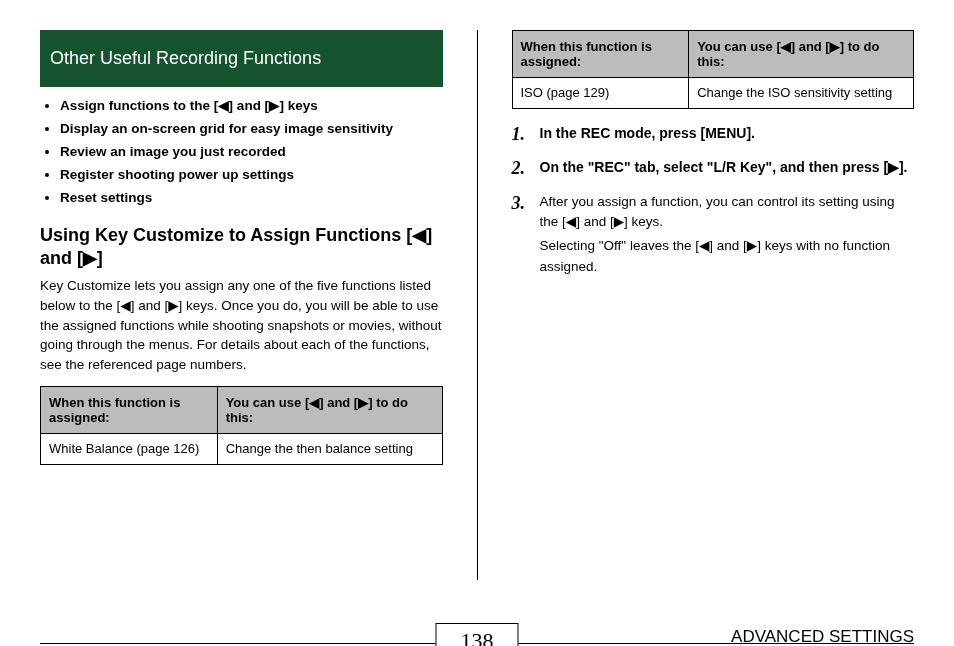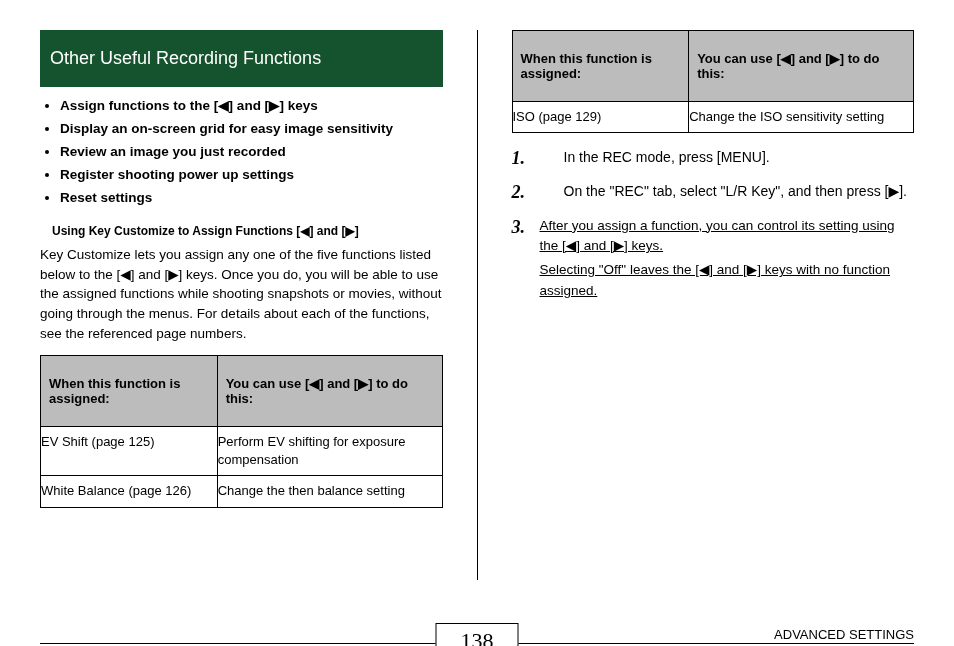--- a/index.html
+++ b/index.html
@@ -44,40 +44,40 @@
   }
   ul.bullets {
     list-style: disc;
     margin: 8px 0 14px 0;
     padding-left: 20px;
     font-size: 13.5px;
     line-height: 1.7;
     font-weight: bold;
   }
   h2.sub {
-    font-size: 12px;
-    font-weight: bold;
-    margin: 10px 0 6px 12px;
+    font-size: 18px;
+    font-weight: bold;
+    margin: 10px 0 6px 0;
     line-height: 1.3;
   }
   table.fn {
     border-collapse: collapse;
     width: 100%;
     font-size: 13px;
     margin-top: 12px;
   }
   table.fn th {
     background: #bcbcbc;
     text-align: left;
     font-weight: bold;
-    padding: 20px 8px;
+    padding: 8px 8px;
     border: 1px solid #000;
   }
   table.fn td {
-    padding: 6px 0;
+    padding: 6px 8px;
     border: 1px solid #000;
     vertical-align: top;
     line-height: 1.4;
   }
   table.fn th:first-child, table.fn td:first-child { width: 44%; }
 
   ol.steps {
     list-style: none;
     counter-reset: step;
     padding: 0;
@@ -94,47 +94,46 @@
   ol.steps > li::before {
     content: counter(step) ".";
     position: absolute;
     left: 0;
     top: -2px;
     font-size: 18px;
     font-weight: bold;
     font-style: italic;
     font-family: "Times New Roman", serif;
   }
-  .step-head { font-weight: normal; margin-left: 24px; }
+  .step-head { font-weight: bold; }
   .step-body {
     display: block;
     font-weight: normal;
     font-size: 13.5px;
     margin-top: 4px;
     line-height: 1.5;
-    text-decoration: underline;
   }
 
   .footer {
     position: absolute;
     left: 40px;
     right: 40px;
     bottom: 22px;
   }
   .footer-line {
     border-top: 1px solid #000;
     height: 0;
     position: relative;
     top: 20px;
   }
   .footer-section {
     position: absolute;
     right: 0;
     top: 4px;
-    font-size: 13px;
+    font-size: 17px;
   }
   .page-no-box {
     position: absolute;
     left: 50%;
     transform: translateX(-50%);
     top: 0;
     border: 1px solid #000;
     padding: 4px 24px;
     font-family: "Times New Roman", serif;
     font-size: 22px;
@@ -158,24 +157,20 @@
         <li>Reset settings</li>
       </ul>
       <h2 class="sub">Using Key Customize to Assign Functions [◀] and [▶]</h2>
       <div class="body-text">Key Customize lets you assign any one of the five functions listed below to the [◀] and [▶] keys. Once you do, you will be able to use the assigned functions while shooting snapshots or movies, without going through the menus. For details about each of the functions, see the referenced page numbers.</div>
 
       <table class="fn">
         <tbody>
             <tr>
           <th>When this function is assigned:</th>
           <th>You can use [◀] and [▶] to do this:</th>
-        </tr>
-        <tr>
-          <td>EV Shift (page 125)</td>
-          <td>Perform EV shifting for exposure compensation</td>
         </tr>
         <tr>
           <td>White Balance (page 126)</td>
           <td>Change the then balance setting</td>
         </tr>
       </tbody>
         </table>
     </div>
 
     <div class="divider"></div>

